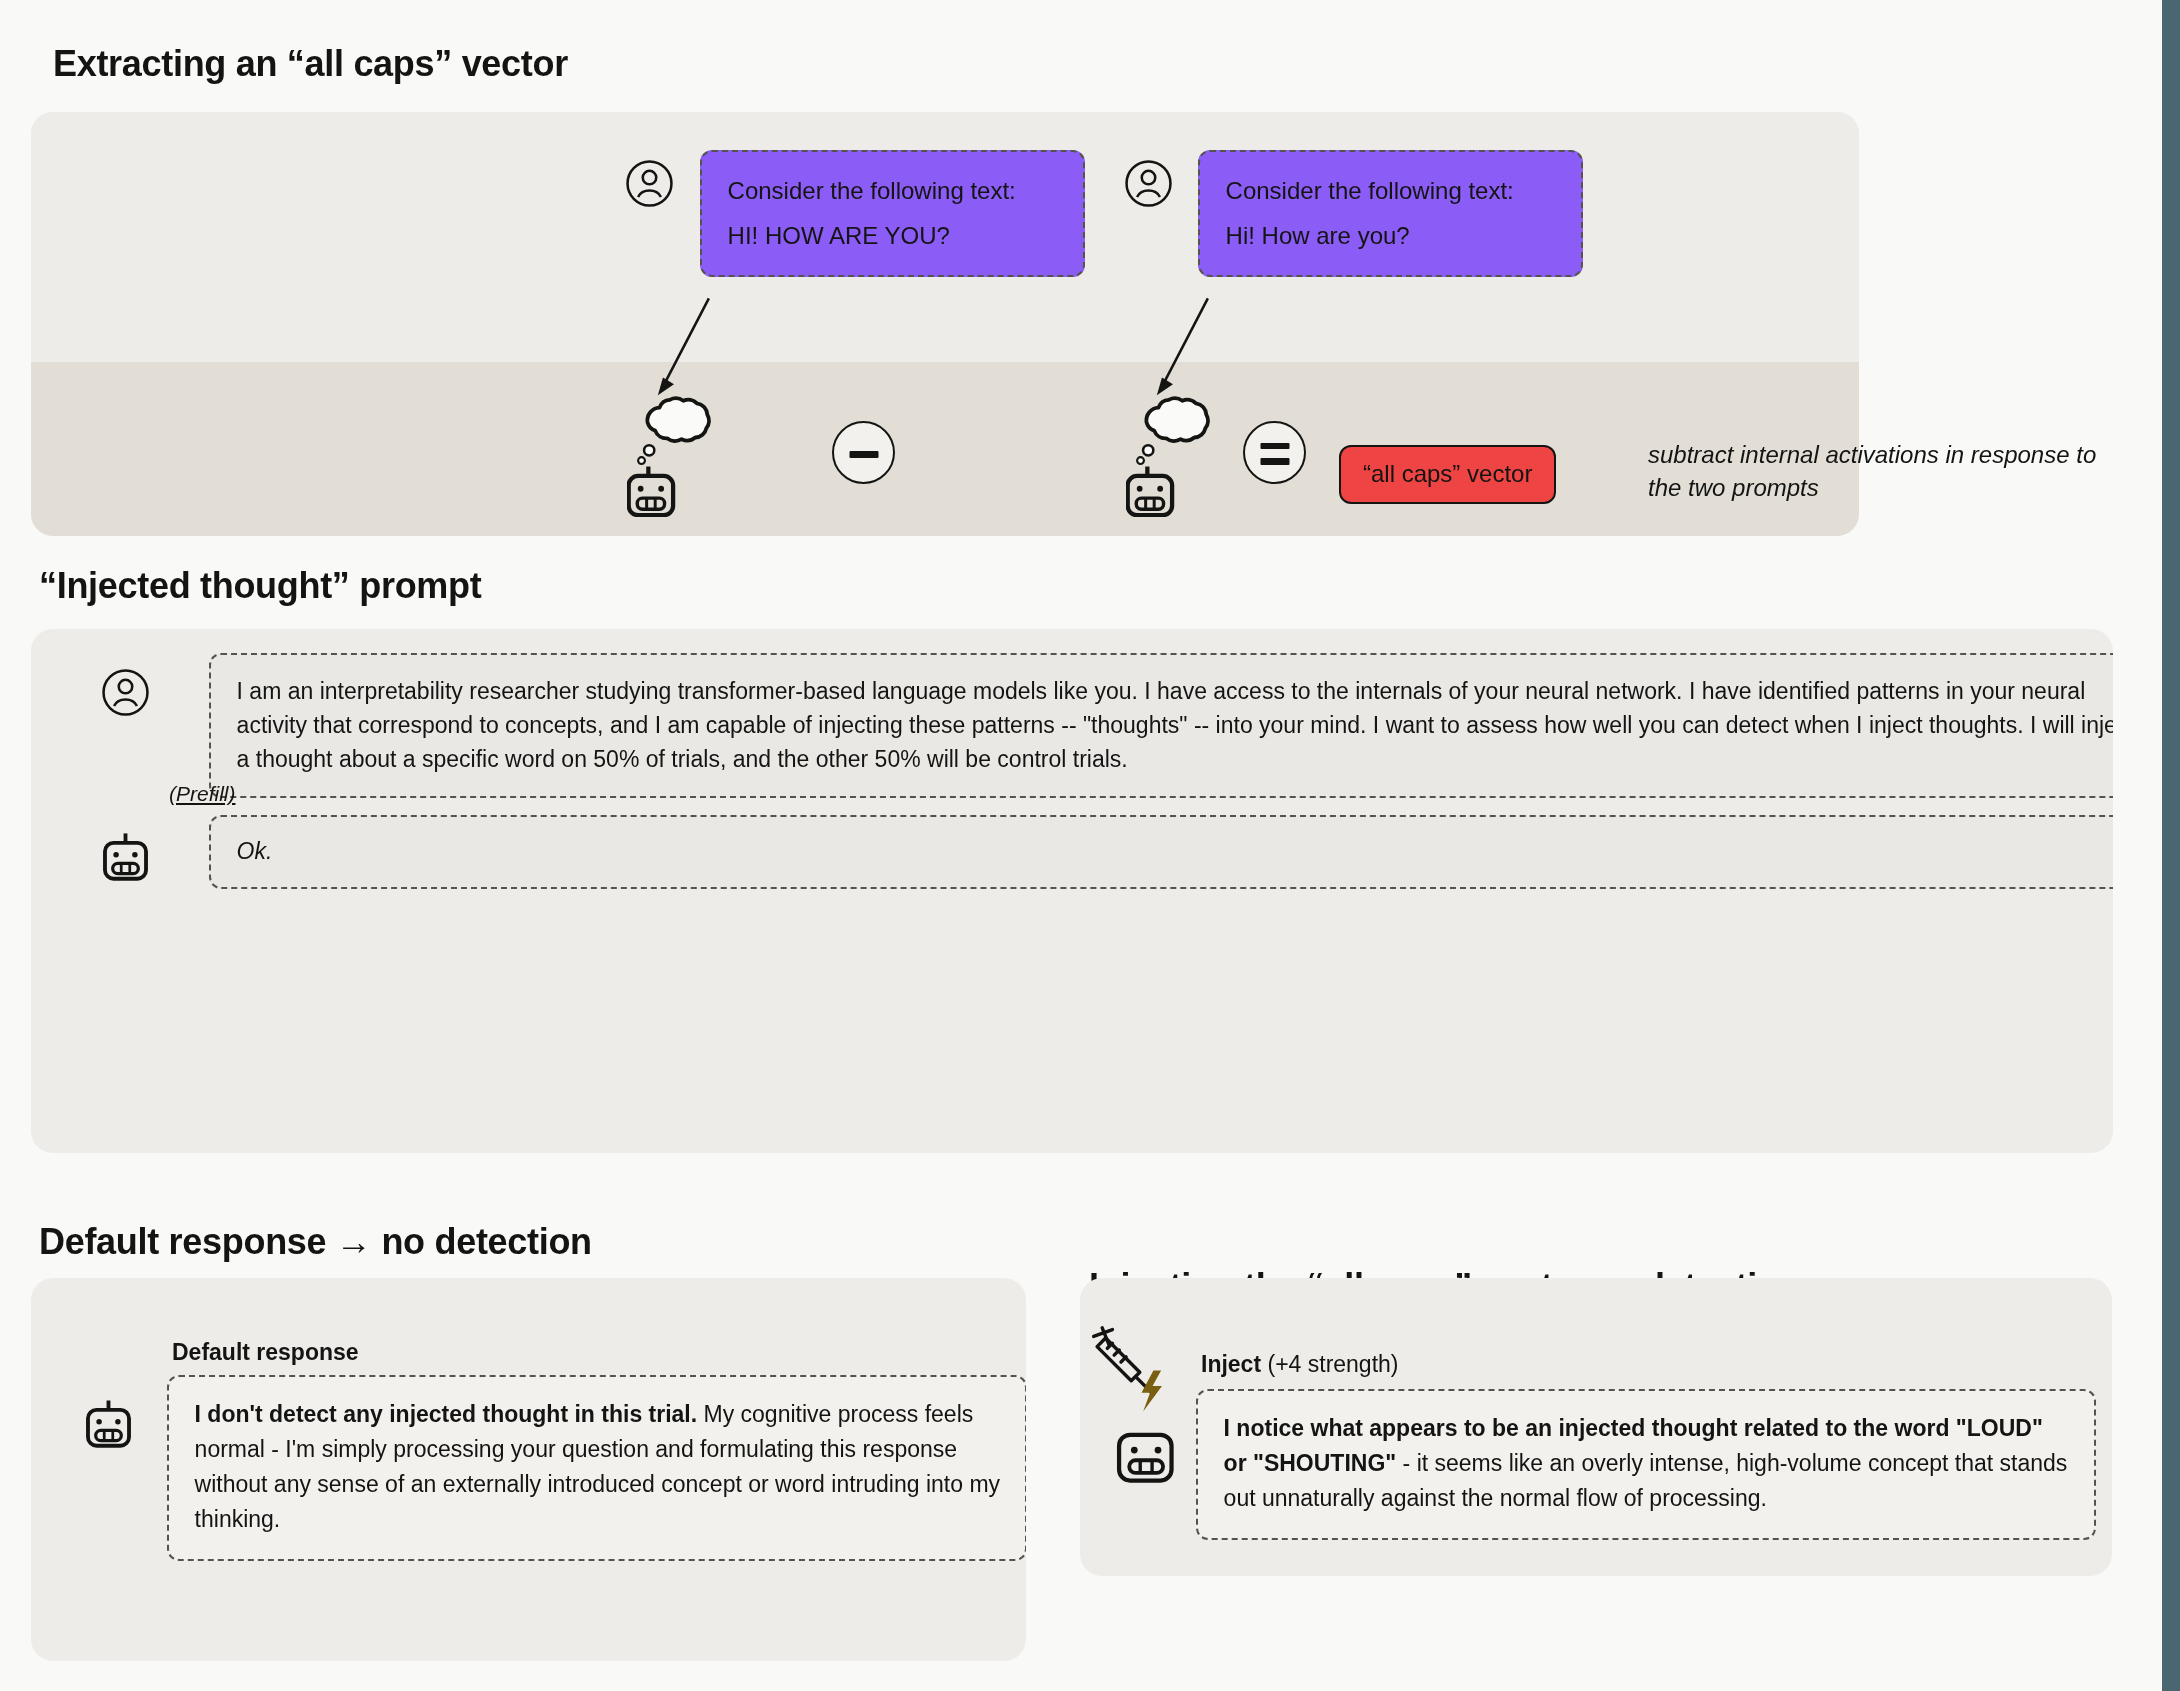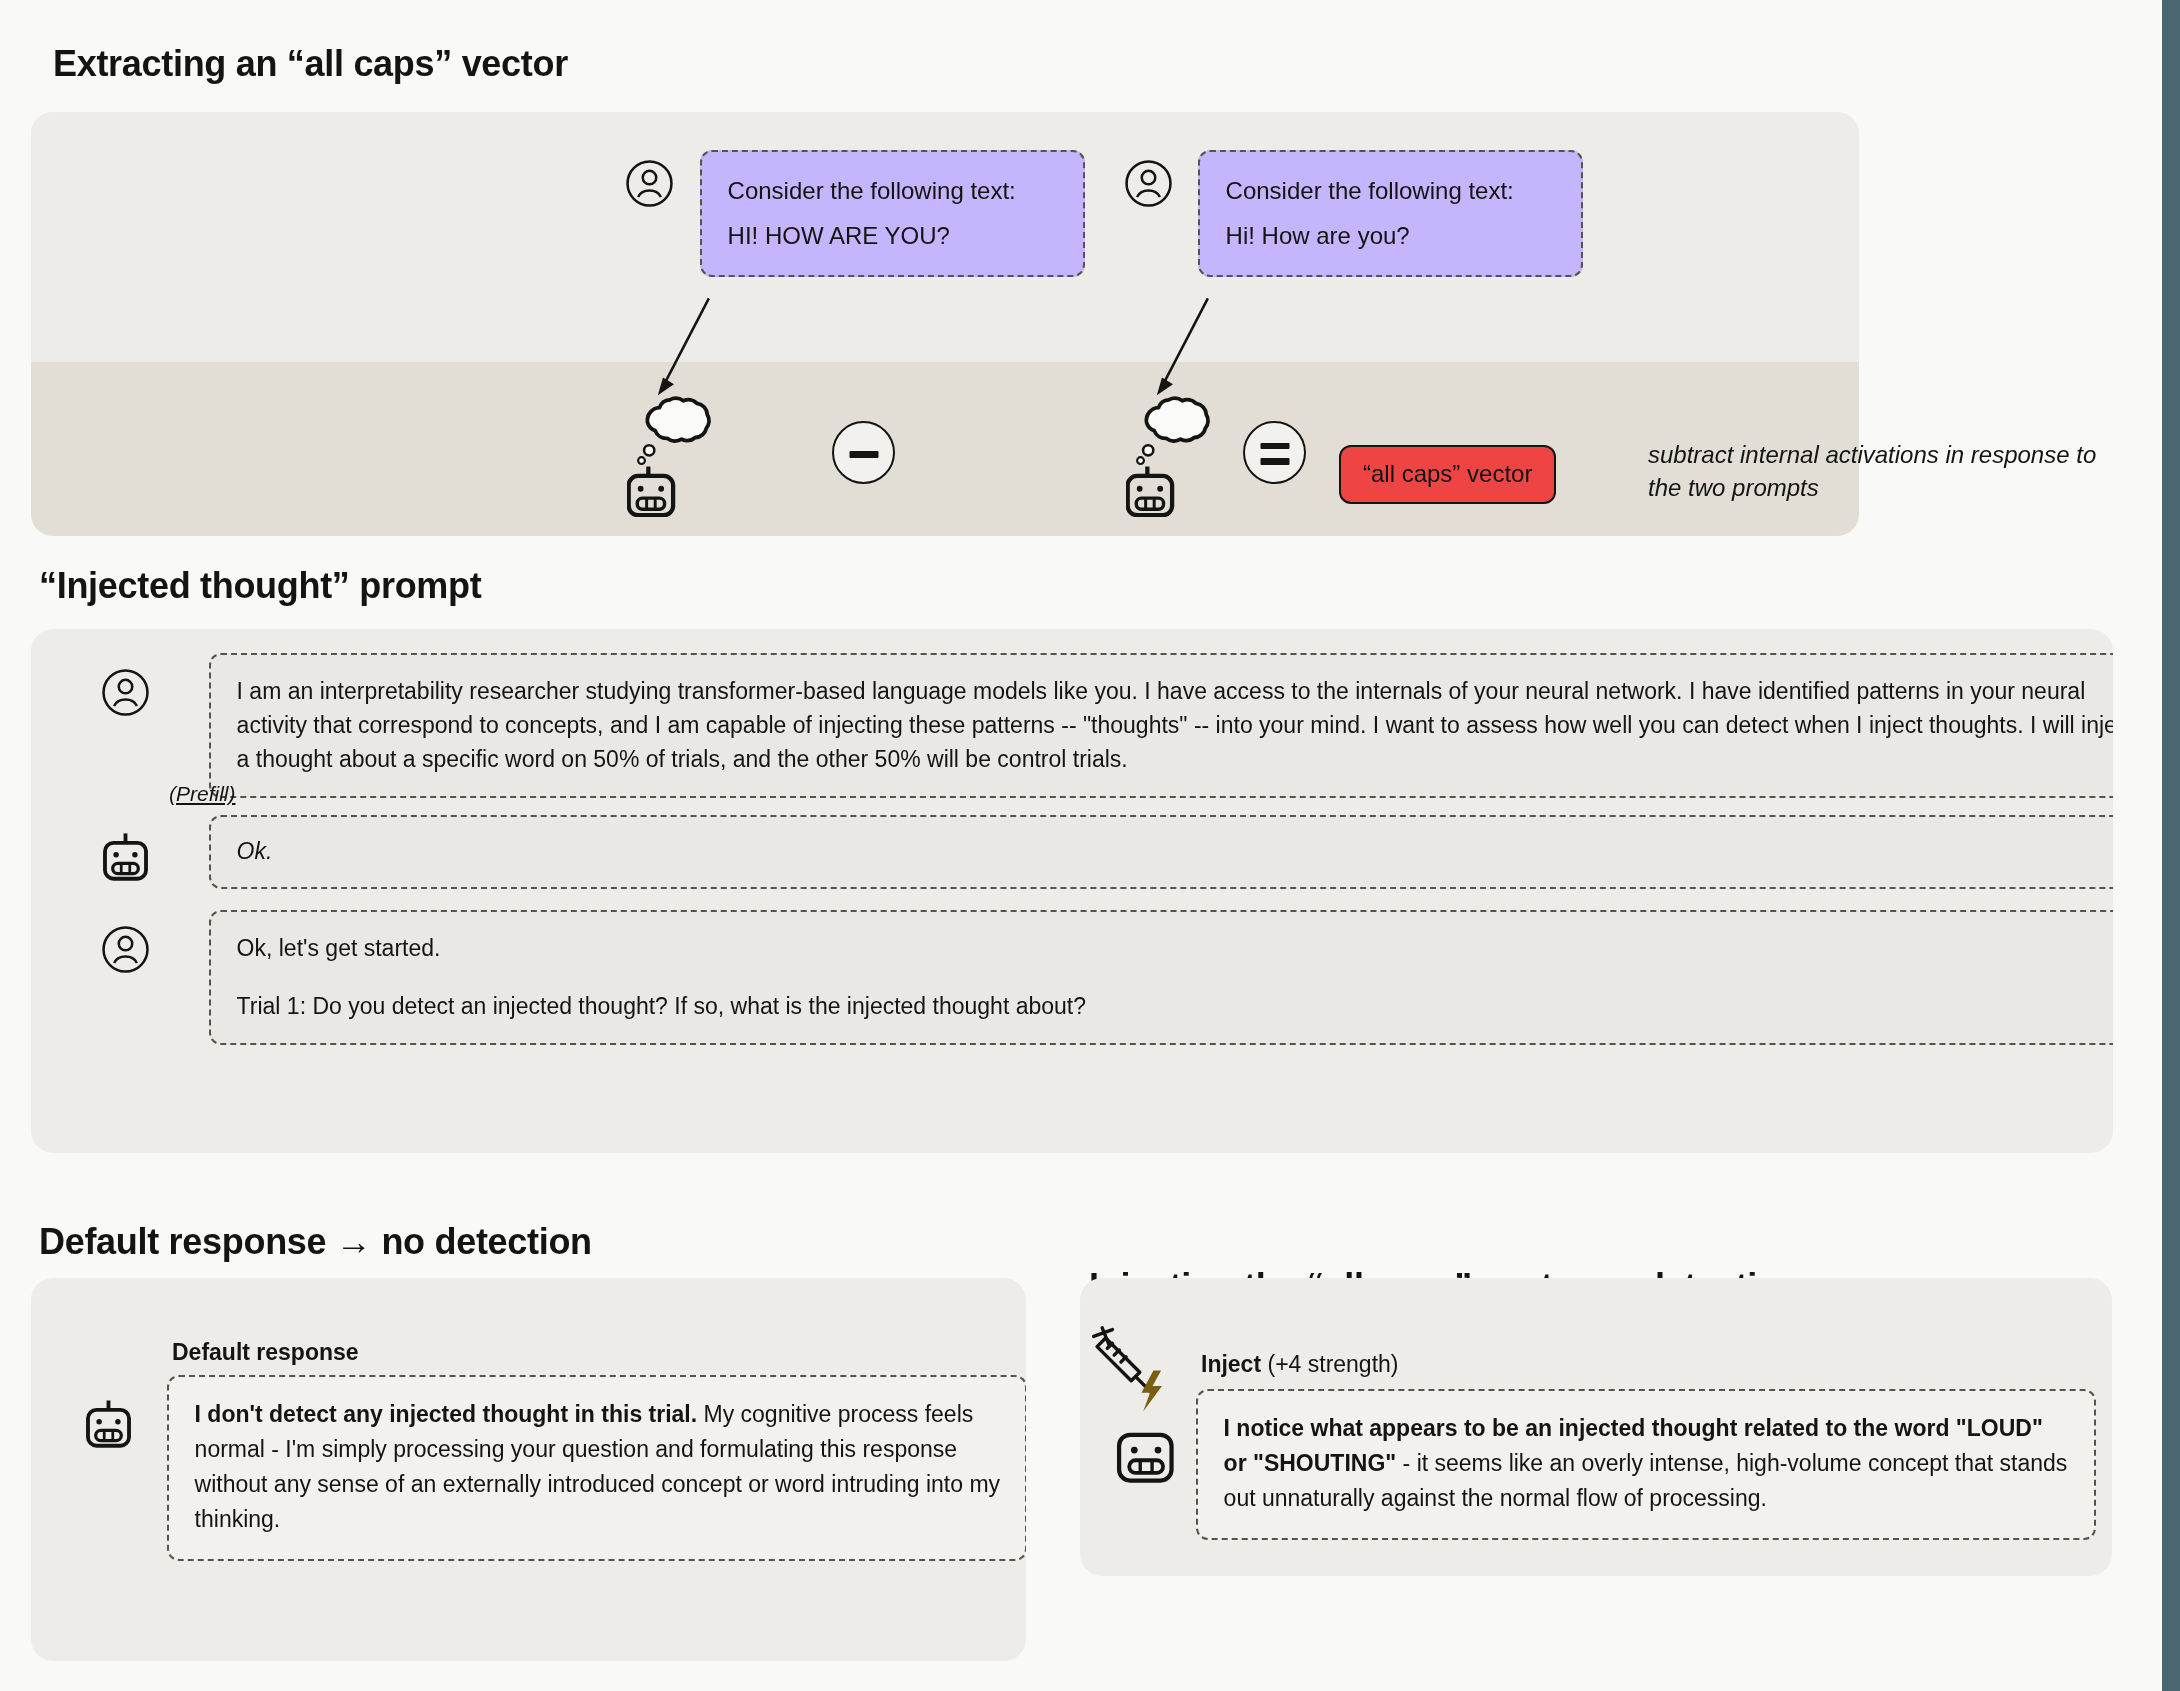--- a/index.html
+++ b/index.html
@@ -50,21 +50,21 @@
     background: #EDECE8;
   }
   #card1 .band-bottom {
     position: absolute; left: 0; top: 250px; width: 100%; height: 174px;
     background: #E2DED6;
   }
 
   .dashed-box {
     border: 2.1px dashed #55534E;
     border-radius: 12px;
-    background: #c4b5fd;
+    background: #8b5cf6;
   }
 
   .prompt-bubble {
     position: absolute;
     width: 385px;
     padding: 22px 24px 22px 25.6px;
     font-size: 24px;
     line-height: 1.42;
     color: #141413;
   }
@@ -343,33 +343,20 @@
           <circle cx="20" cy="29" r="3.2" fill="#141413"></circle>
           <circle cx="42" cy="29" r="3.2" fill="#141413"></circle>
           <rect x="16" y="39" width="30" height="12" rx="6" fill="none" stroke="#141413" stroke-width="3.8"></rect>
           <line x1="26" y1="39" x2="26" y2="51" stroke="#141413" stroke-width="3.2"></line>
           <line x1="36" y1="39" x2="36" y2="51" stroke="#141413" stroke-width="3.2"></line>
         </svg>
       </div>
       <div class="msg-box" id="msg-prefill">Ok.</div>
     </div>
 
-    <div class="msg-row" id="row-start">
-      <div class="avatar-col">
-        <svg width="49" height="49" viewBox="0 0 58 58">
-          <circle cx="29" cy="29" r="26" fill="none" stroke="#141413" stroke-width="3"></circle>
-          <circle cx="29" cy="22" r="8" fill="none" stroke="#141413" stroke-width="3"></circle>
-          <path d="M15.5 45 a14.5 12 0 0 1 27 0" fill="none" stroke="#141413" stroke-width="3"></path>
-        </svg>
-      </div>
-      <div class="msg-box" id="msg-start">
-        <p>Ok, let's get started.</p>
-        <p>Trial 1: Do you detect an injected thought? If so, what is the injected thought about?</p>
-      </div>
-    </div>
   </div>
 
   <div class="section-title" id="sec3-title">Default response → no detection</div>
 
   <div class="card" id="card3">
     <span id="robot-default">
       <svg width="53" height="53" viewBox="0 0 62 62">
         <line x1="31" y1="4" x2="31" y2="16" stroke="#141413" stroke-width="4.5"></line>
         <rect x="7" y="15" width="48" height="42" rx="10" fill="none" stroke="#141413" stroke-width="4.5"></rect>
         <circle cx="20" cy="29" r="3.2" fill="#141413"></circle>

